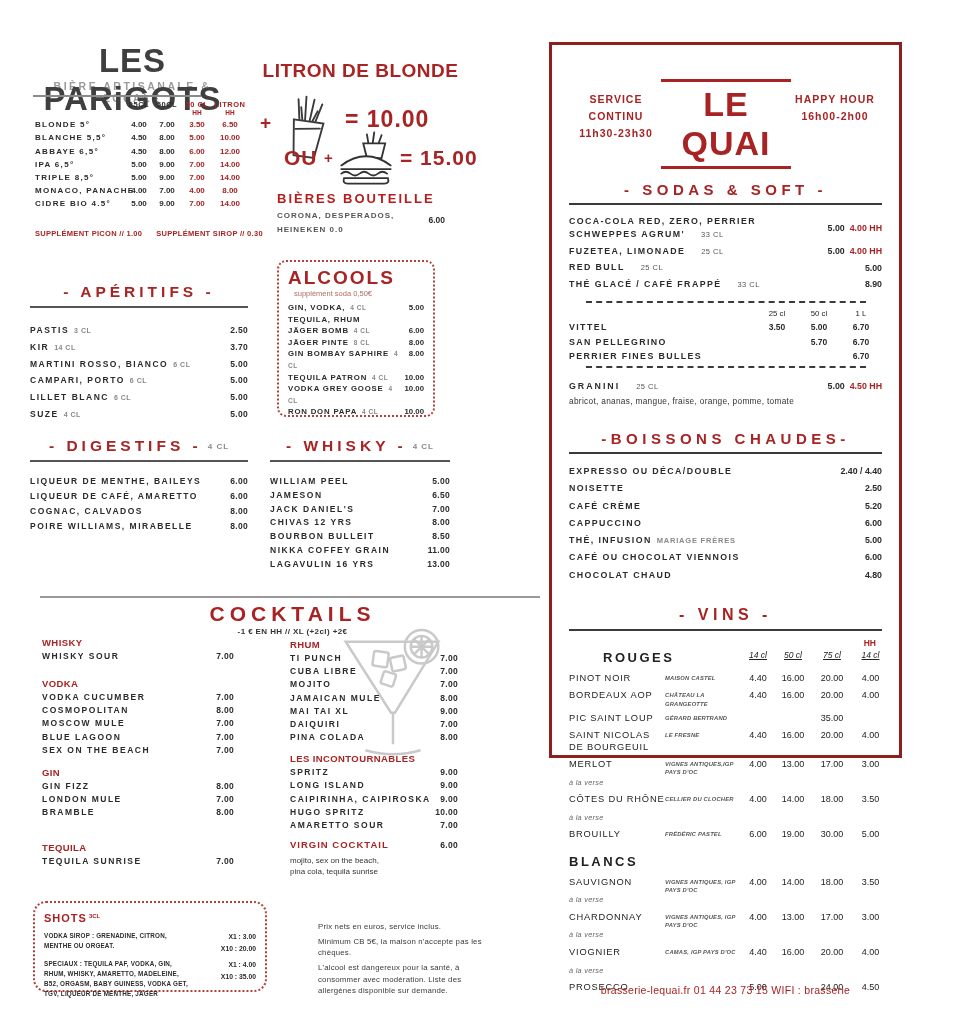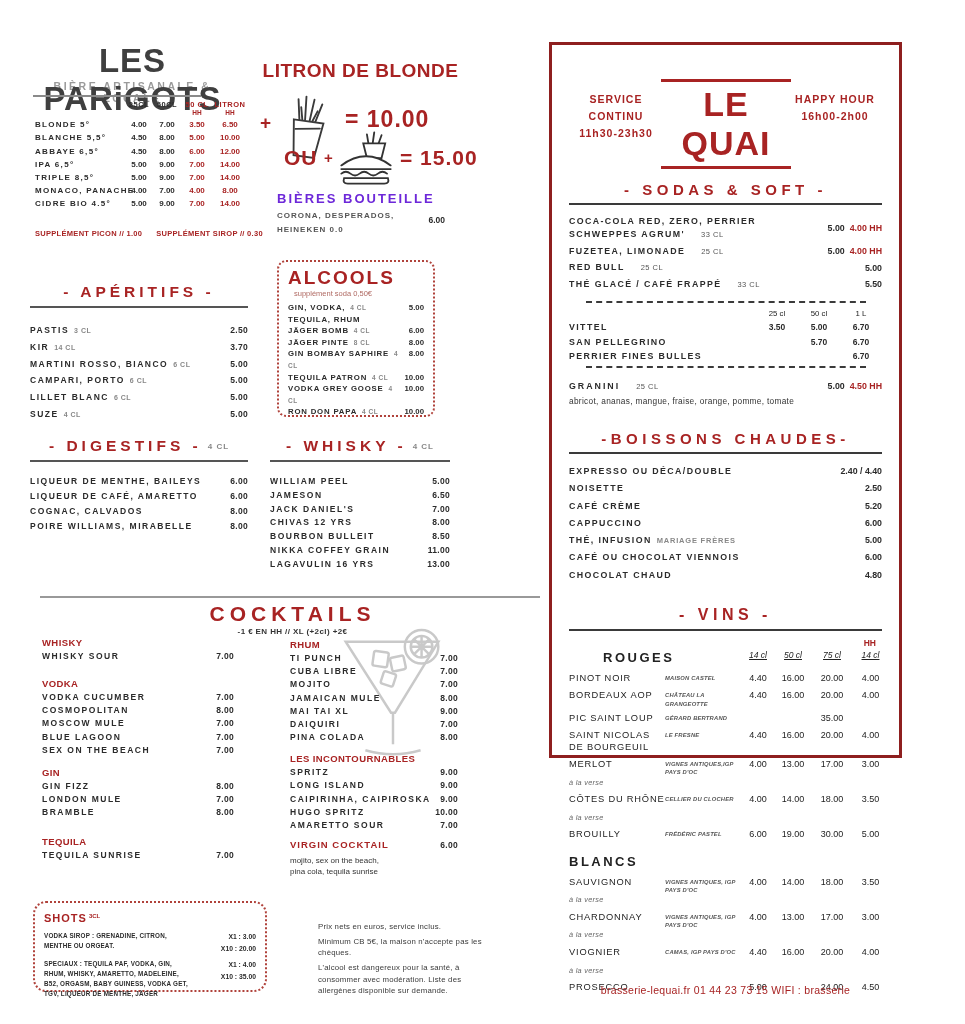--- a/index.html
+++ b/index.html
@@ -18,21 +18,21 @@
   .bh{font-size:7.5px;font-weight:bold;text-align:center;letter-spacing:0.5px;}
   .bh2{font-size:6.5px;font-weight:bold;text-align:center;color:var(--red);}
   .bn{font-size:8px;font-weight:bold;letter-spacing:1.3px;white-space:nowrap;}
   .bp{font-size:8px;font-weight:bold;text-align:center;}
   .supp{display:flex;gap:14px;font-size:7.5px;font-weight:bold;color:var(--red);letter-spacing:0.3px;}
 
   .lit-title{font-size:19px;font-weight:800;color:var(--red);text-align:center;letter-spacing:0.5px;}
   .lit-big{font-size:23px;font-weight:800;color:var(--red);letter-spacing:1px;}
   .lit-plus{font-size:19px;font-weight:800;color:var(--red);}
 
-  .bb-title{font-size:13px;font-weight:bold;letter-spacing:2px;color:#6d28d9;}
+  .bb-title{font-size:13px;font-weight:bold;letter-spacing:2px;color:#b91c1c;}
   .bb-line{font-size:8px;font-weight:bold;letter-spacing:1px;color:#555;margin-top:5px;}
   .bb-price{position:absolute;right:4px;top:24px;font-size:8.5px;font-weight:bold;}
 
   .ltitle{color:var(--red);font-size:15.5px;font-weight:800;letter-spacing:4px;text-align:center;}
   .ltitle .cl{font-size:8px;color:#888;letter-spacing:1px;font-weight:bold;margin-left:6px;vertical-align:2px;}
   .lrule{height:2px;background:#555;margin-top:5px;}
   .ilist{margin-top:15px;}
   .lrow{display:flex;justify-content:space-between;align-items:baseline;line-height:9px;margin-bottom:4.8px;}
   .nm{font-size:8.5px;font-weight:bold;letter-spacing:1.5px;}
   .sz{font-size:7px;color:#888;letter-spacing:0.5px;font-weight:bold;margin-left:5px;}
@@ -471,21 +471,21 @@
             <span class="nm">LONDON MULE</span>
             <span class="pr">7.00</span>
           </div>
 
         <div class="lrow">
             <span class="nm">BRAMBLE</span>
             <span class="pr">8.00</span>
           </div>
       </div>
     </div>
-    <div class="ckgrp" style="margin-top:20px">
+    <div class="ckgrp" style="margin-top:26px">
       <div class="cg">TEQUILA</div>
       <div>
         <div class="lrow">
             <span class="nm">TEQUILA SUNRISE</span>
             <span class="pr">7.00</span>
           </div>
       </div>
     </div>
   </div>
 
@@ -657,21 +657,21 @@
 
           <div class="srow">
             <div class="sleft">
               <div class="line">
                 <span class="sname">THÉ GLACÉ / CAFÉ FRAPPÉ</span>
                 <span class="ssz">33 CL</span>
               </div>
               <div class="line"></div>
             </div>
             <div class="sprice">
-              <span class="p-black">5.50</span>
+              <span class="p-black">8.90</span>
             </div>
           </div>
         </div>
 
       <div class="dash"></div>
       <div class="wtab">
         <div class="wt-row">
           <span></span>
           <span class="wt-h">25 cl</span>
           <span class="wt-h">50 cl</span>

